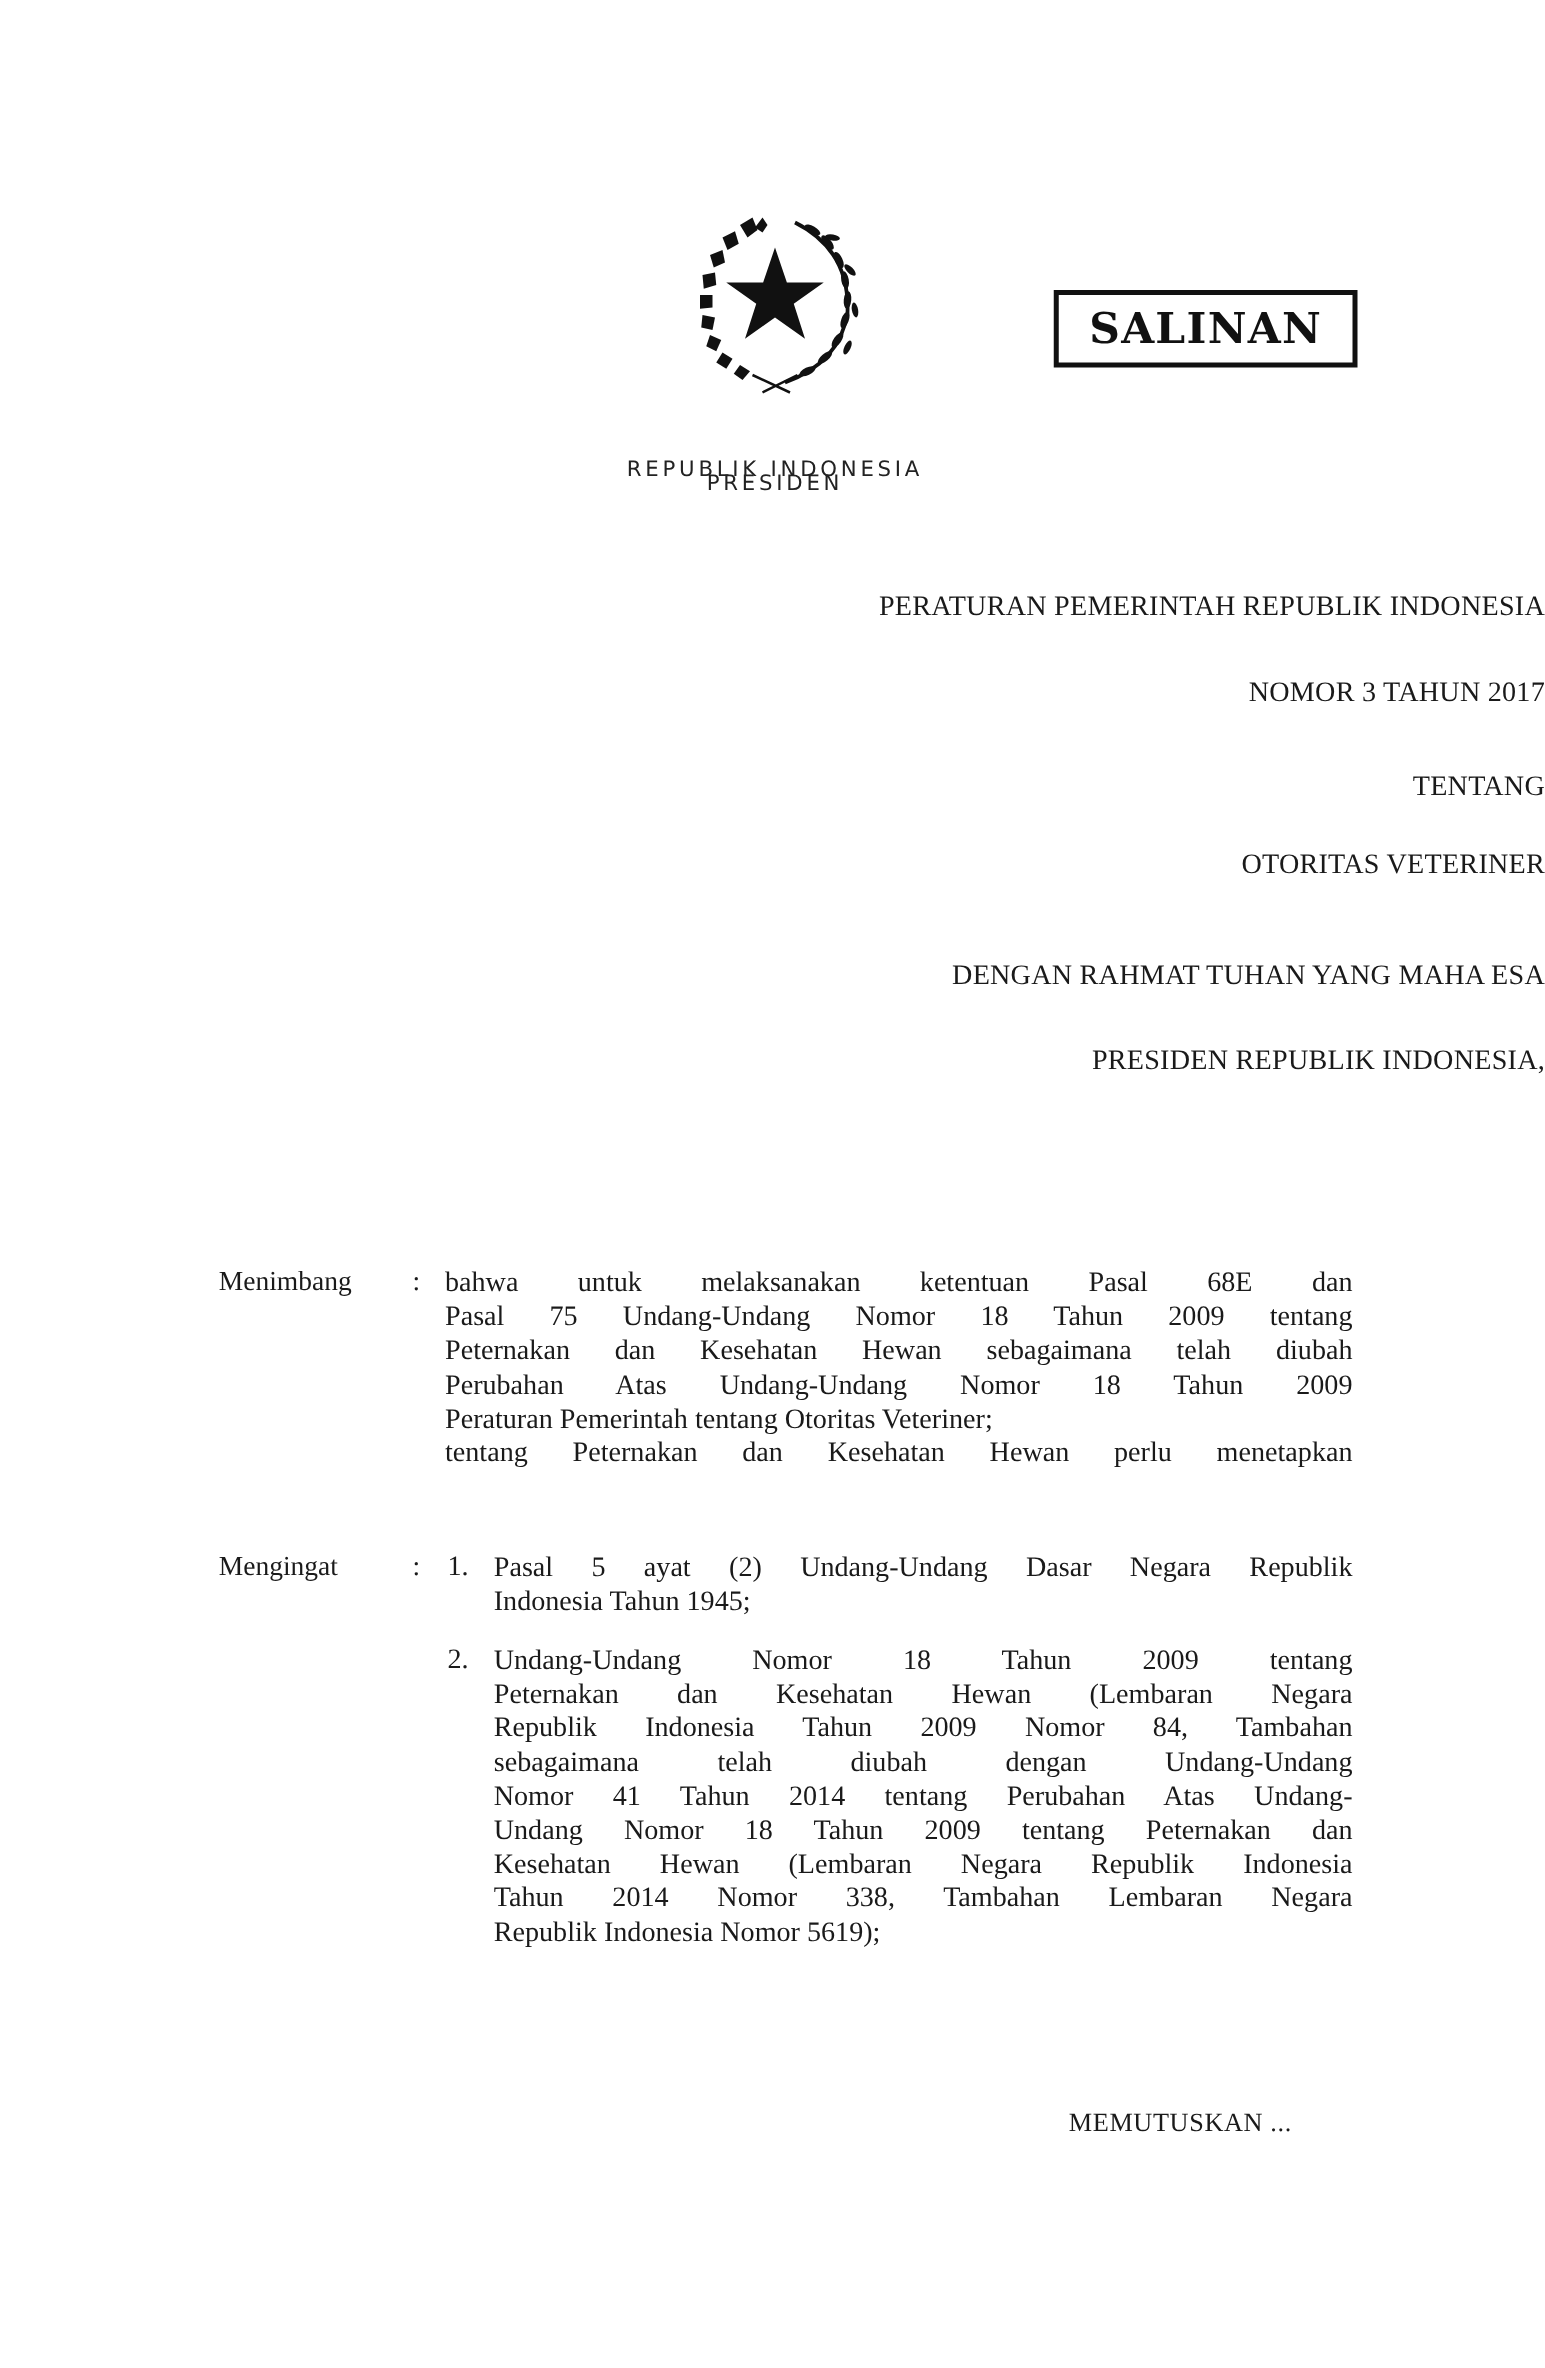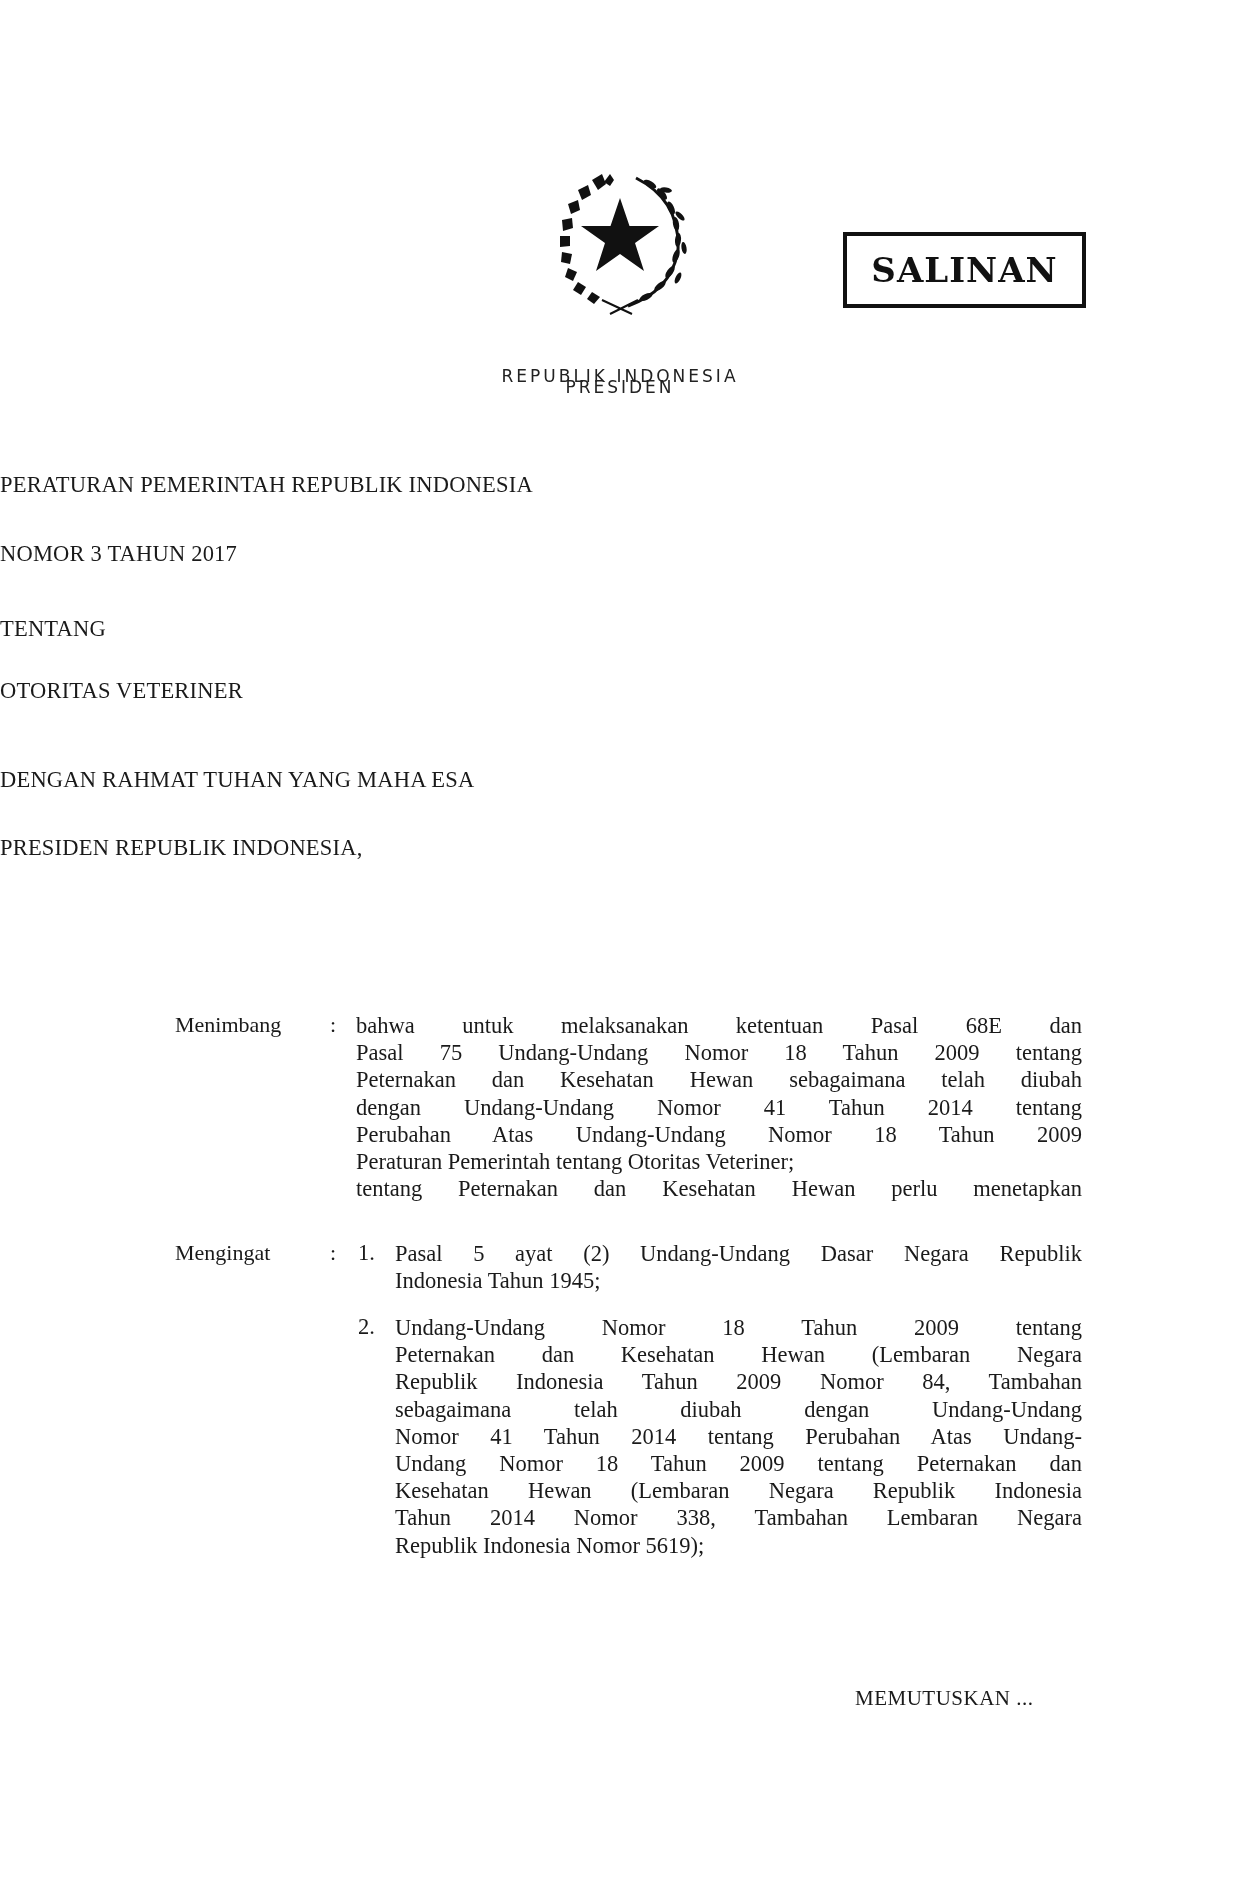--- a/index.html
+++ b/index.html
@@ -2,24 +2,24 @@
 <html><head>
 <meta charset="utf-8">
 <style>
   html, body { margin: 0; padding: 0; background: #ffffff; }
   body { width: 1236px; height: 1894px; position: relative; overflow: hidden; color: #1a1a1a;
          font-family: "Liberation Serif", "DejaVu Serif", serif; }
   .abs { position: absolute; }
   .emblem { left: 540px; top: 160px; width: 160px; height: 160px; }
   .kop { left: 420px; width: 400px; text-align: center; font-family: "DejaVu Sans", sans-serif;
          font-size: 17px; letter-spacing: 3px; color: #222; }
-  .salinan-box { left: 843px; top: 232px; width: 243px; height: 76px; border: 4px solid #111;
+  .salinan-box { left: 843px; top: 232px; width: 243px; height: 62px; border: 4px solid #111;
                  box-sizing: border-box; display: flex; align-items: center; justify-content: center; }
   .salinan-text { font-family: "DejaVu Serif", serif; font-weight: bold; font-size: 34px; color: #111; letter-spacing: 1px; }
-  .center-line { left: 0; width: 1236px; text-align: left; font-size: 22.5px; letter-spacing: 0.2px; }
+  .center-line { left: 0; width: 1236px; text-align: right; font-size: 22.5px; letter-spacing: 0.2px; }
   .label { font-size: 22px; }
   .colon { font-size: 22px; }
   .para { font-size: 22.5px; line-height: 27.2px; text-align: justify; text-align-last: left; }
   .num { font-size: 22.5px; }
   .memutuskan { left: 855px; top: 1686px; font-size: 21px; letter-spacing: 0.5px; }
   .line { display: block; text-align: justify; text-align-last: justify; white-space: nowrap; }
   .line.last { text-align-last: left; }
 </style>
 </head>
 <body>
@@ -78,21 +78,20 @@
 <div class="abs center-line" style="top:678px;">OTORITAS VETERINER</div>
 <div class="abs center-line" style="top:767px;">DENGAN RAHMAT TUHAN YANG MAHA ESA</div>
 <div class="abs center-line" style="top:835px;">PRESIDEN REPUBLIK INDONESIA,</div>
 
 <div class="abs label" style="left:175px; top:1012px;">Menimbang</div>
 <div class="abs colon" style="left:330px; top:1012px;">:</div>
 <div class="abs para" style="left:356px; top:1012px; width:726px;">
   <span class="line">bahwa untuk melaksanakan ketentuan Pasal 68E dan</span>
   <span class="line">Pasal 75 Undang-Undang Nomor 18 Tahun 2009 tentang</span>
   <span class="line">Peternakan dan Kesehatan Hewan sebagaimana telah diubah</span>
-  <span class="line">dengan Undang-Undang Nomor 41 Tahun 2014 tentang</span>
   <span class="line">Perubahan Atas Undang-Undang Nomor 18 Tahun 2009</span>
   <span class="line last">Peraturan Pemerintah tentang Otoritas Veteriner;</span>
   <span class="line">tentang Peternakan dan Kesehatan Hewan perlu menetapkan</span>
 </div>
 
 <div class="abs label" style="left:175px; top:1240px;">Mengingat</div>
 <div class="abs colon" style="left:330px; top:1240px;">:</div>
 
 <div class="abs num" style="left:358px; top:1240px;">1.</div>
 <div class="abs para" style="left:395px; top:1240px; width:687px;">

